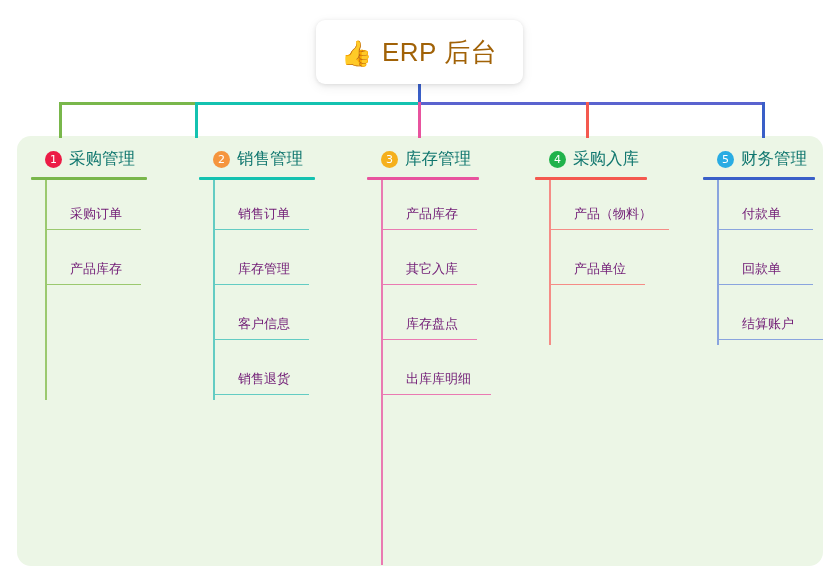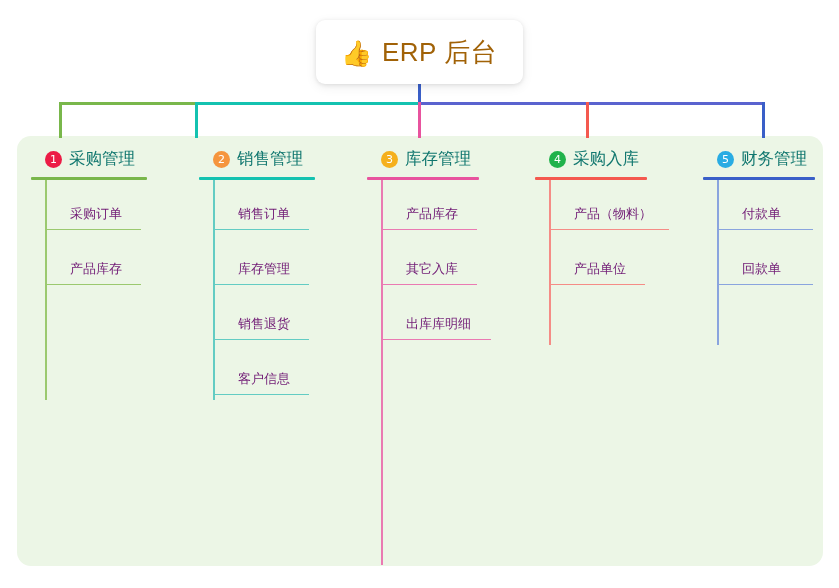--- a/index.html
+++ b/index.html
@@ -184,25 +184,25 @@
       <div class="trunk" style="background:#63ccc3; height:220px;"></div>
       <div class="leaf">
         <span class="leaf-label">销售订单</span>
         <span class="leaf-rule" style="background:#63ccc3; width:96px;"></span>
       </div>
       <div class="leaf">
         <span class="leaf-label">库存管理</span>
         <span class="leaf-rule" style="background:#63ccc3; width:96px;"></span>
       </div>
       <div class="leaf">
+        <span class="leaf-label">客户信息</span>
+        <span class="leaf-rule" style="background:#63ccc3; width:96px;"></span>
+      </div>
+      <div class="leaf">
         <span class="leaf-label">销售退货</span>
-        <span class="leaf-rule" style="background:#63ccc3; width:96px;"></span>
-      </div>
-      <div class="leaf">
-        <span class="leaf-label">客户信息</span>
         <span class="leaf-rule" style="background:#63ccc3; width:96px;"></span>
       </div>
     </div>
   </div>
 
   <div class="column" style="left:367px; top:146px; width:130px;">
     <div class="col-header">
       <span class="badge" style="background:#f5b01c;">3</span>
       <span class="col-title">库存管理</span>
     </div>
@@ -211,20 +211,24 @@
       <div class="trunk" style="background:#ea7ab2; height:385px;"></div>
       <div class="leaf">
         <span class="leaf-label">产品库存</span>
         <span class="leaf-rule" style="background:#ea7ab2; width:96px;"></span>
       </div>
       <div class="leaf">
         <span class="leaf-label">其它入库</span>
         <span class="leaf-rule" style="background:#ea7ab2; width:96px;"></span>
       </div>
       <div class="leaf">
+        <span class="leaf-label">库存盘点</span>
+        <span class="leaf-rule" style="background:#ea7ab2; width:96px;"></span>
+      </div>
+      <div class="leaf">
         <span class="leaf-label">出库库明细</span>
         <span class="leaf-rule" style="background:#ea7ab2; width:110px;"></span>
       </div>
     </div>
   </div>
 
   <div class="column" style="left:535px; top:146px; width:140px;">
     <div class="col-header">
       <span class="badge" style="background:#20b24b;">4</span>
       <span class="col-title">采购入库</span>
@@ -252,16 +256,20 @@
     <div class="col-body">
       <div class="trunk" style="background:#8aa4de; height:165px;"></div>
       <div class="leaf">
         <span class="leaf-label">付款单</span>
         <span class="leaf-rule" style="background:#8aa4de; width:96px;"></span>
       </div>
       <div class="leaf">
         <span class="leaf-label">回款单</span>
         <span class="leaf-rule" style="background:#8aa4de; width:96px;"></span>
       </div>
+      <div class="leaf">
+        <span class="leaf-label">结算账户</span>
+        <span class="leaf-rule" style="background:#8aa4de; width:106px;"></span>
+      </div>
     </div>
   </div>
 
 </div>
 
 </body></html>

